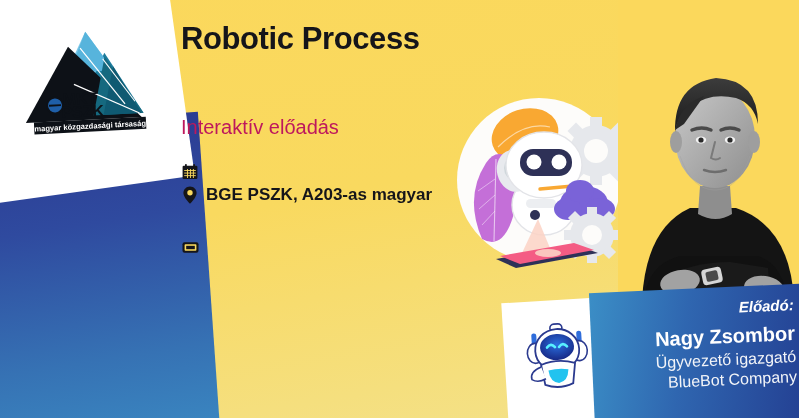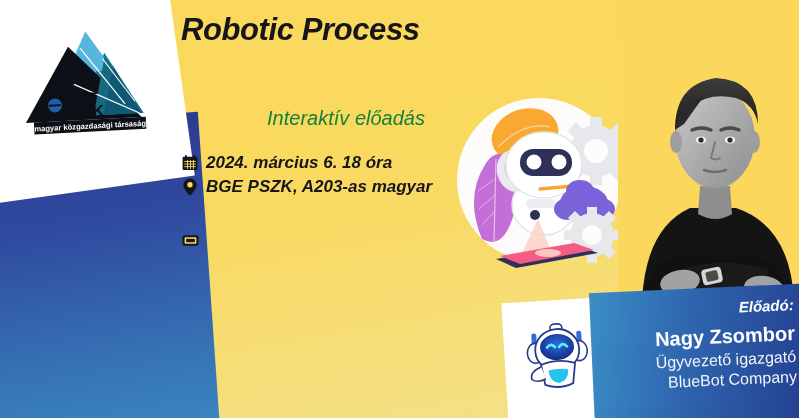--- a/index.html
+++ b/index.html
@@ -48,38 +48,36 @@
     left:18px; top:24px;
     width:128px; height:122px;
     z-index:6;
     transform:rotate(-3deg);
   }
   .logo-wrap svg { display:block; width:100%; height:100%; }
 
   
   .text-col {
     position:absolute;
-    left:181px; top:12px;
+    left:181px; top:21px;
     width:330px;
     z-index:5;
-    font-style:italic;
   }
   .title {
     font-size:31px;
     line-height:1.17;
     font-weight:bold;
     color:#15151a;
     letter-spacing:-0.4px;
   }
   .subtitle {
     margin-top:22px;
     font-size:20px;
-    color:#15803d;
+    color:#be185d;
     font-weight:400;
-    text-align:center;
   }
   .details { margin-top:22px; }
   .drow {
     display:flex;
     align-items:flex-start;
     gap:7px;
     margin-bottom:3px;
   }
   .dicon {
     flex:0 0 auto;
@@ -342,21 +340,20 @@
             <rect x="3" y="0" width="1.8" height="3.4" rx="0.8" fill="#15151a"></rect>
             <rect x="11.2" y="0" width="1.8" height="3.4" rx="0.8" fill="#15151a"></rect>
             <rect x="2.2" y="6" width="11.6" height="0.9" fill="#f9d95f"></rect>
             <rect x="2.2" y="8.6" width="11.6" height="0.9" fill="#f9d95f"></rect>
             <rect x="2.2" y="11.2" width="11.6" height="0.9" fill="#f9d95f"></rect>
             <rect x="5.1" y="5" width="0.9" height="9" fill="#f9d95f"></rect>
             <rect x="8.0" y="5" width="0.9" height="9" fill="#f9d95f"></rect>
             <rect x="10.9" y="5" width="0.9" height="9" fill="#f9d95f"></rect>
           </svg>
         </span>
-        <span class="dtext">2024. március 6. 18 óra</span>
       </div>
 
       <div class="drow">
         <span class="dicon">
           <svg width="14" height="18" viewBox="0 0 14 18" xmlns="http://www.w3.org/2000/svg">
             <path d="M7 0.4C3.3 0.4 0.4 3.3 0.4 6.9C0.4 11.5 7 17.6 7 17.6C7 17.6 13.6 11.5 13.6 6.9C13.6 3.3 10.7 0.4 7 0.4Z" fill="#15151a"></path>
             <circle cx="7" cy="6.7" r="2.7" fill="#f9d95f"></circle>
           </svg>
         </span>
         <span class="dtext">BGE PSZK, A203-as magyar</span>

